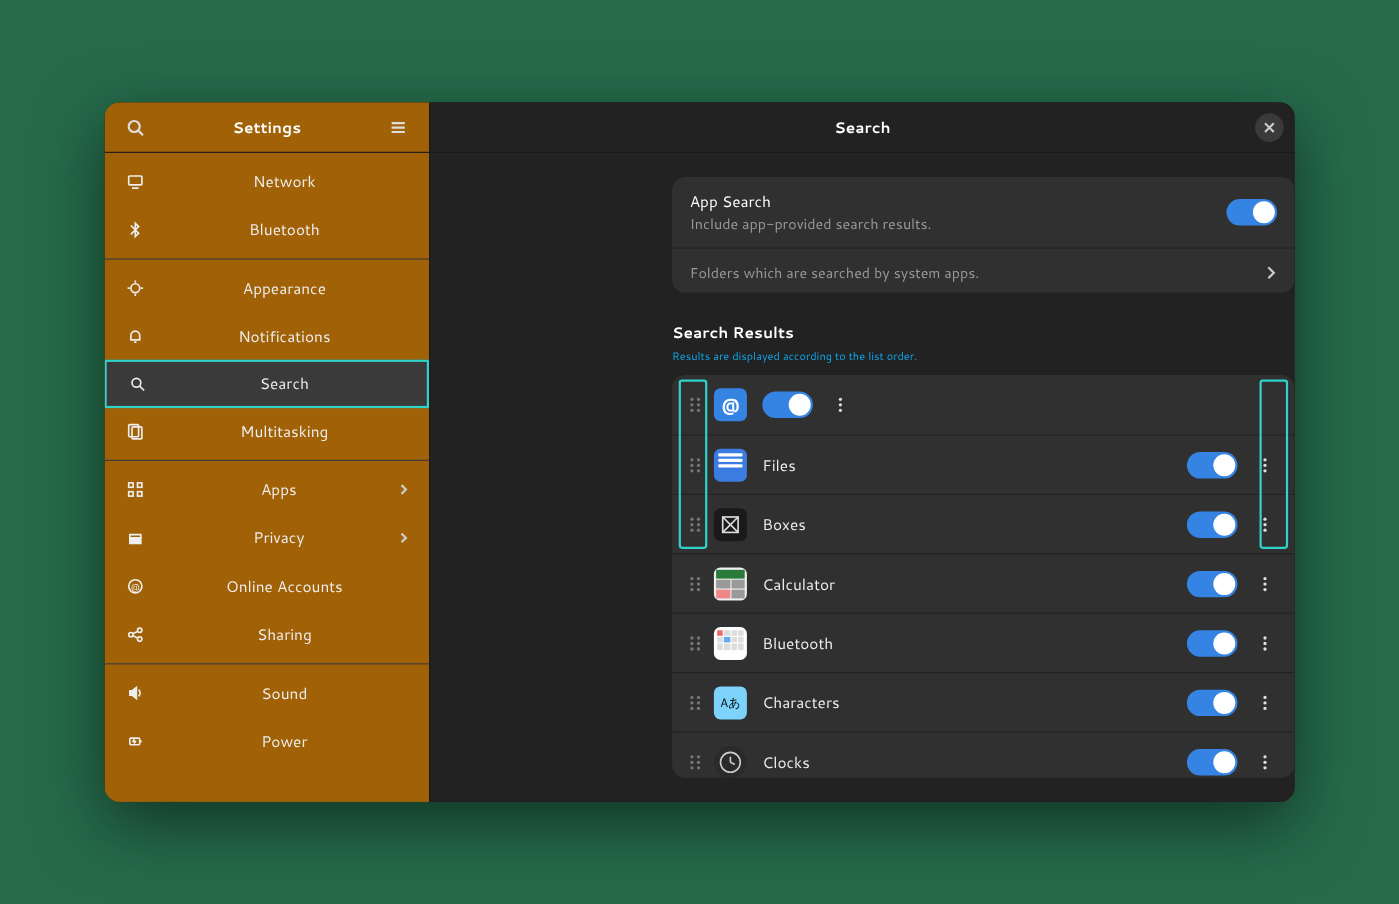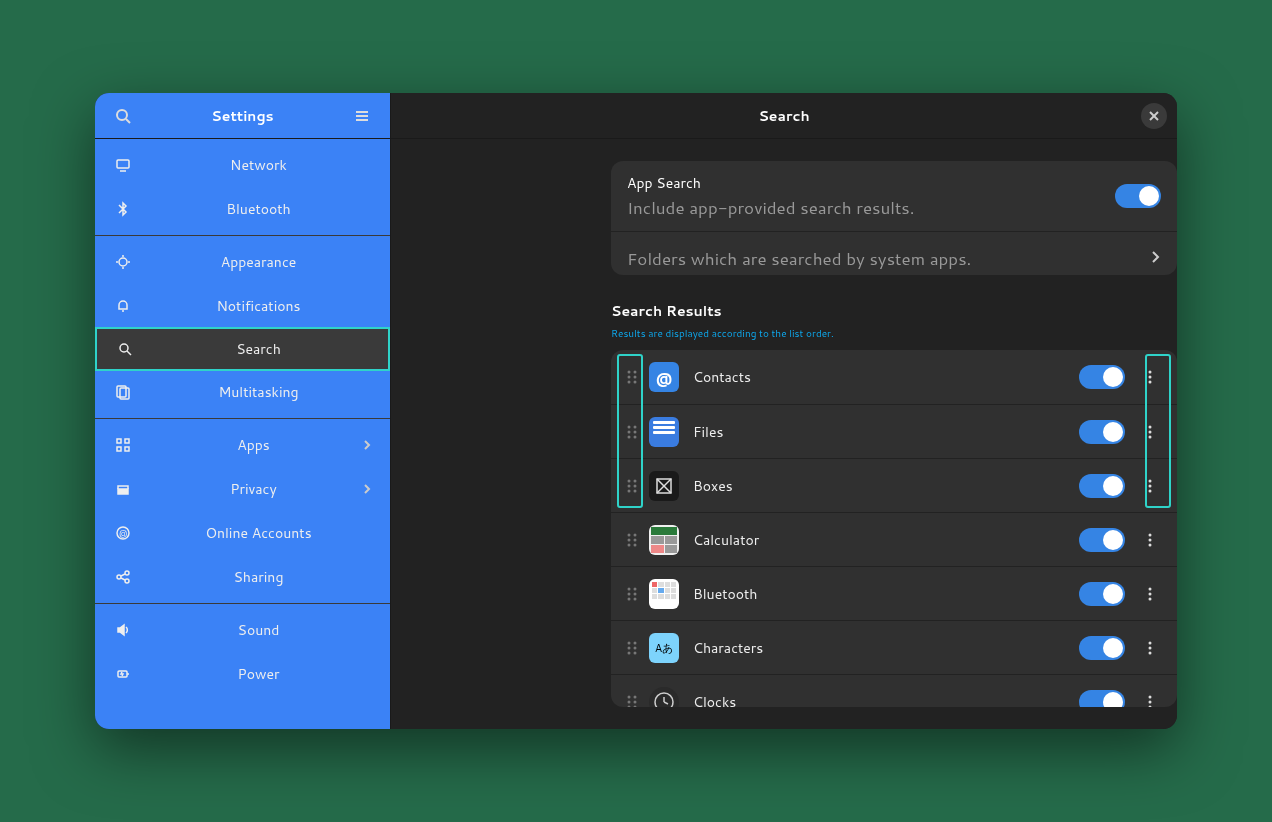--- a/index.html
+++ b/index.html
@@ -16,21 +16,21 @@
   height: 636px;
   background: #242424;
   border-radius: 14px;
   overflow: hidden;
   display: flex;
   box-shadow: 0 20px 60px rgba(0,0,0,0.5);
   position: relative;
 }
 .sidebar {
   width: 296px;
-  background: #3b82f6;
+  background: #a16207;
   border-right: 1px solid #1a1a1a;
   display: flex;
   flex-direction: column;
 }
 .sidebar-header {
   height: 46px;
   display: flex;
   align-items: center;
   padding: 0 12px;
   border-bottom: 1px solid #1a1a1a;
@@ -140,21 +140,21 @@
 }
 .top-row {
   padding: 12px 16px;
   display: flex;
   align-items: center;
   cursor: pointer;
 }
 .top-row + .top-row { border-top: 1px solid #222; }
 .top-row .tr-text { flex: 1; }
 .top-row .tr-title { color: #fff; font-size: 14px; font-weight: 500; }
-.top-row .tr-sub { color: #999; font-size: 17px; margin-top: 2px; }
+.top-row .tr-sub { color: #999; font-size: 13px; margin-top: 2px; }
 .switch {
   width: 46px;
   height: 24px;
   background: #3584e4;
   border-radius: 12px;
   position: relative;
   cursor: pointer;
 }
 .switch::after {
   content: "";
@@ -423,21 +423,20 @@
                 <circle cx="9" cy="3" r="1.5"></circle>
                 <circle cx="3" cy="8" r="1.5"></circle>
                 <circle cx="9" cy="8" r="1.5"></circle>
                 <circle cx="3" cy="13" r="1.5"></circle>
                 <circle cx="9" cy="13" r="1.5"></circle>
               </svg>
             </div>
             <div class="app-icon">
               <div style="width:100%;height:100%;background:#3584e4;border-radius:6px;display:flex;align-items:center;justify-content:center;color:#fff;font-size:16px;font-weight:bold;">@</div>
             </div>
-            <div class="r-label">Contacts</div>
             <div class="switch"></div>
             <div class="more-btn">
               <svg width="4" height="16" viewBox="0 0 4 16" fill="#ddd">
                 <circle cx="2" cy="3" r="1.5"></circle>
                 <circle cx="2" cy="8" r="1.5"></circle>
                 <circle cx="2" cy="13" r="1.5"></circle>
               </svg>
             </div>
           </div>
           <div class="result-row">

